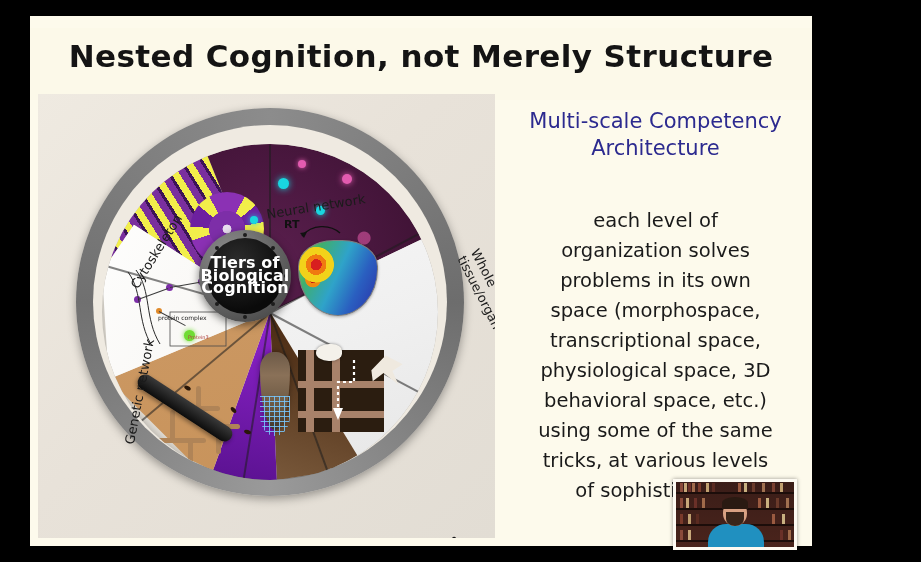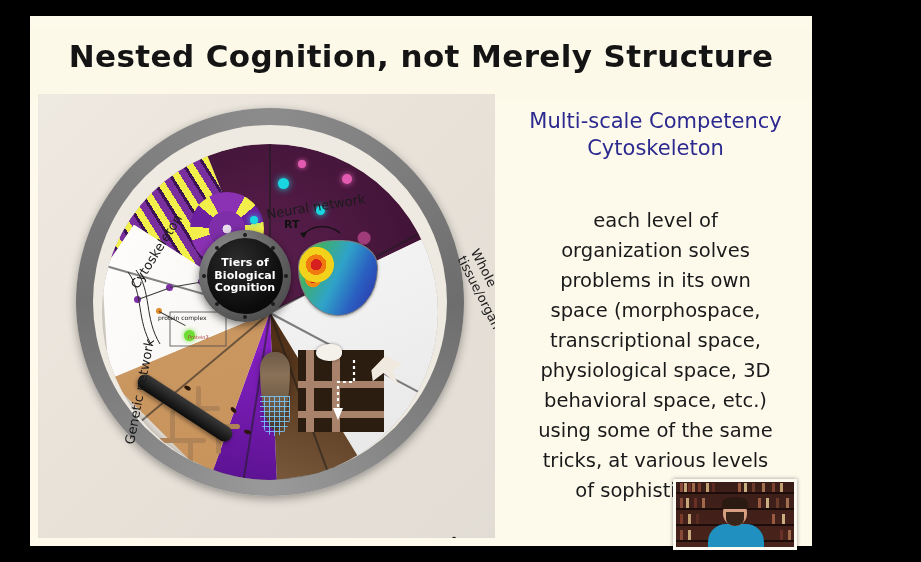--- a/index.html
+++ b/index.html
@@ -130,21 +130,21 @@
                      #8b31b4 60% 70%,#f2ee4a 70% 76%,#6d20a0 76% 86%,#f2ee4a 86% 92%,#8b31b4 92% 100%);
     border-radius:50%;filter:blur(.3px);}
 
   
   #hub{position:absolute;left:123px;top:122px;width:92px;height:92px;border-radius:50%;
     background:radial-gradient(circle at 34% 28%,#8e8e8e,#5d5d5d 60%,#3c3c3c 100%);
     box-shadow:0 3px 9px rgba(0,0,0,.5);}
   #hub-inner{position:absolute;left:8px;top:8px;width:76px;height:76px;border-radius:50%;
     background:radial-gradient(circle at 40% 30%,#2c2c2c,#0b0b0b 70%);
     display:flex;align-items:center;justify-content:center;}
-  #hub-text{color:#fff;font-weight:bold;font-size:11px;line-height:12.5px;text-align:center;
+  #hub-text{color:#fff;font-weight:bold;font-size:16px;line-height:12.5px;text-align:center;
     font-family:"DejaVu Sans",sans-serif;letter-spacing:.1px;}
   .bolt{position:absolute;width:4px;height:4px;border-radius:50%;background:#1c1c1c;}
 
   
   .curve-label{position:absolute;font-family:"DejaVu Sans",sans-serif;color:#1b1b1b;}
   #lbl-neural{left:228px;top:105px;font-size:13px;transform:rotate(-9deg);}
   #lbl-cyto{left:76px;top:150px;font-size:13px;transform:rotate(-58deg);}
   #lbl-genetic{left:48px;top:290px;font-size:13px;transform:rotate(-79deg);}
   #lbl-organism{left:356px;top:430px;font-size:13px;transform:rotate(-46deg);}
   #lbl-tissue{left:408px;top:180px;font-size:13px;transform:rotate(63deg);}
@@ -290,21 +290,21 @@
       <div class="curve-label" id="lbl-neural">Neural network</div>
       <div class="curve-label" id="lbl-cyto">Cytoskeleton</div>
       <div class="curve-label" id="lbl-genetic">Genetic network</div>
 
       <div class="curve-label" id="lbl-organism">Whole organism</div>
       <div class="curve-label" id="lbl-tissue">Whole tissue/organ</div>
 
     </div>
 
     <div id="text-col">
-      <div id="heading">Multi-scale Competency Cytoskeleton</div>
+      <div id="heading">Multi-scale Competency Architecture</div>
       <div id="body-text">each level of
 organization solves
 problems in its own
 space (morphospace,
 transcriptional space,
 physiological space, 3D
 behavioral space, etc.)
 using some of the same
 tricks, at various levels
 of sophistication</div>

